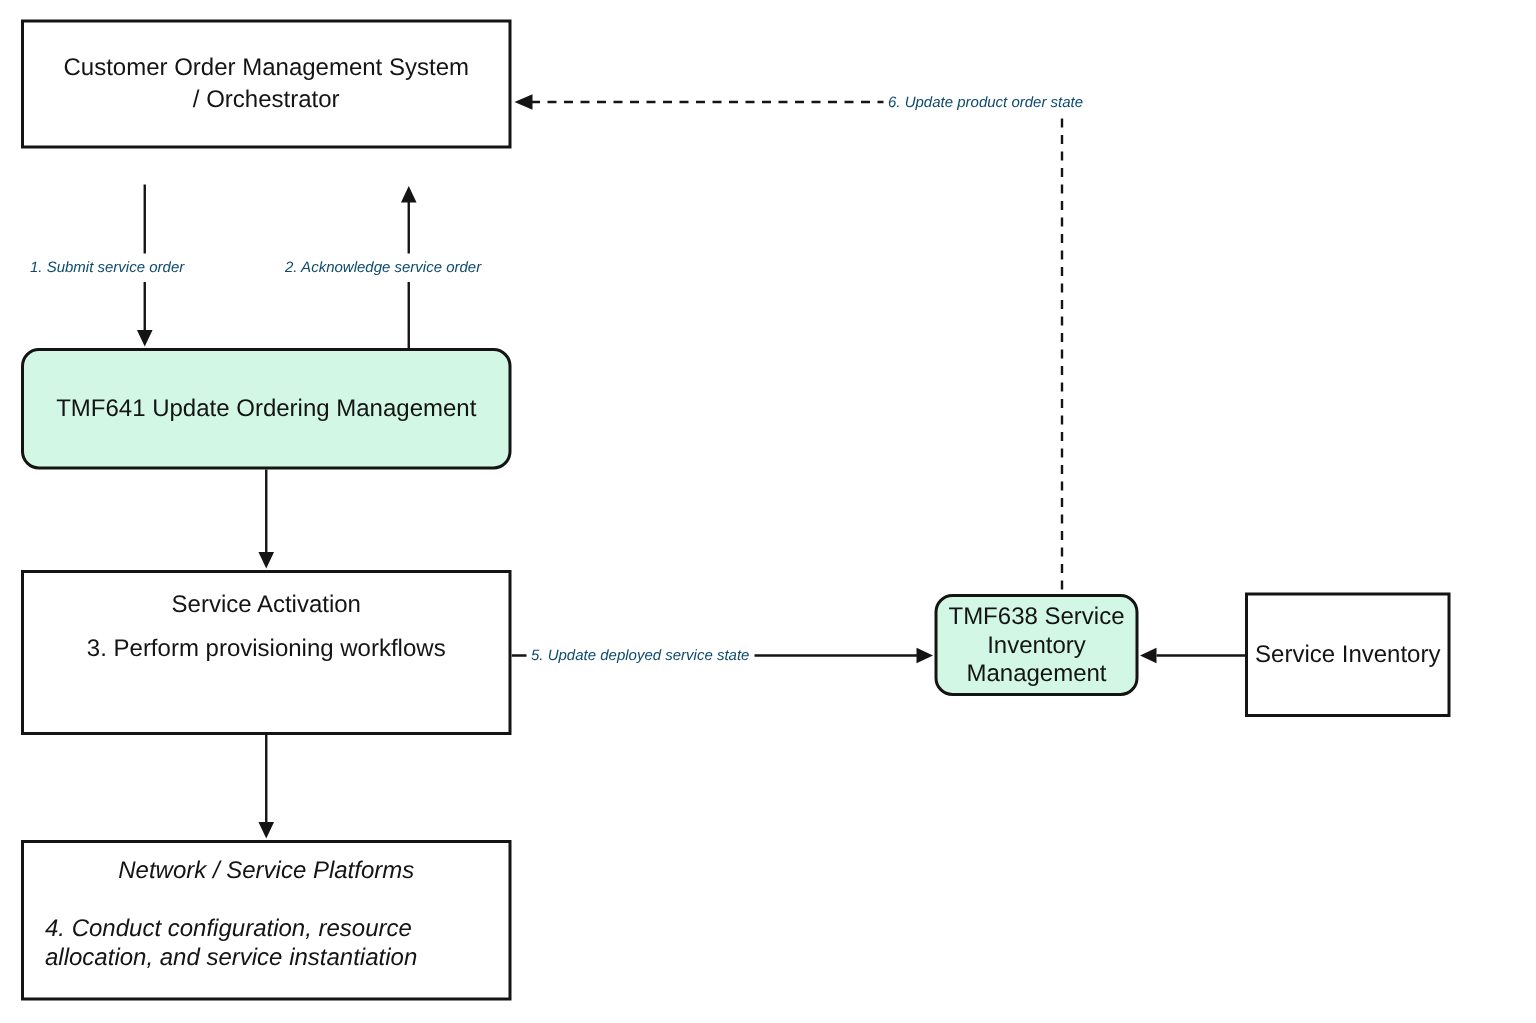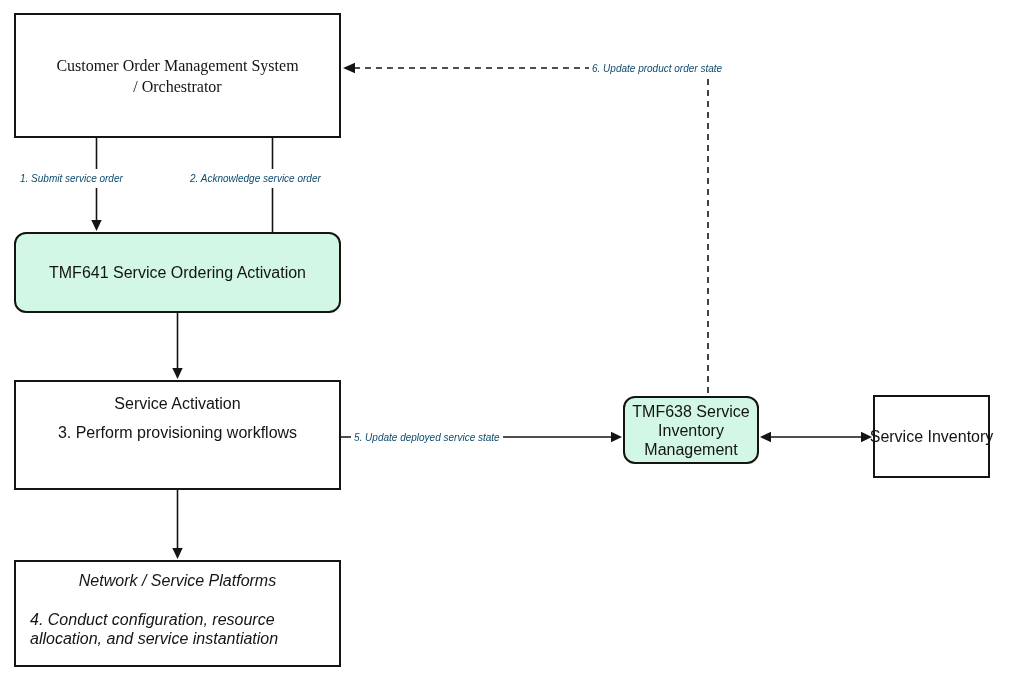--- a/index.html
+++ b/index.html
@@ -76,48 +76,48 @@
       <polygon points="872,437 861,431.8 861,442.2" fill="#141414" stroke="none"></polygon>
     </g>
 
     <g stroke="#141414" stroke-width="1.6" stroke-dasharray="6 5">
       <path d="M354 68 L708 68"></path>
       <path d="M708 68 L708 394"></path>
       <polygon points="343,68 355,62.8 355,73.2" fill="#141414" stroke="none" stroke-dasharray="none"></polygon>
     </g>
   </svg>
 
-  <div class="node flexcenter" style="left:14px; top:13px; width:327px; height:125px;font-family:Liberation Serif, serif;">
+  <div class="node flexcenter" style="left:14px; top:13px; width:327px; height:86px;">
     <div class="prelines">Customer Order Management System
 / Orchestrator</div>
   </div>
 
   <div class="node green flexcenter" style="left:14px; top:232px; width:327px; height:81px;">
-    <div>TMF641 Service Ordering Activation</div>
+    <div>TMF641 Update Ordering Management</div>
   </div>
 
   <div class="node" style="left:14px; top:380px; width:327px; height:110px; line-height:19px;">
     <div class="inner-pad" style="padding-top:12px;border-radius:26px;">
       <div class="node-title">Service Activation</div>
       <div style="margin-top:10px;">3. Perform provisioning workflows</div>
     </div>
   </div>
 
   <div class="node" style="left:14px; top:560px; width:327px; height:107px; line-height:19px;font-style:italic;">
     <div class="inner-pad" style="padding-top:9px;">
       <div class="node-title">Network / Service Platforms</div>
       <div style="margin-top:20px; text-align:left; width:280px; padding-left:14px;">4. Conduct configuration, resource allocation, and service instantiation</div>
     </div>
   </div>
 
   <div class="node green flexcenter" style="left:623px; top:396px; width:136px; height:68px; line-height:19px;">
     <div style="padding:0 4px;">TMF638 Service Inventory Management</div>
   </div>
 
-  <div class="node flexcenter" style="left:873px; top:395px; width:117px; height:83px;">
+  <div class="node flexcenter" style="left:830px; top:395px; width:137px; height:83px;">
     <div style="white-space:nowrap;">Service Inventory</div>
   </div>
 
   <div class="elabel" style="left:17px; top:169px;">1. Submit service order</div>
 
   <div class="elabel" style="left:187px; top:169px;">2. Acknowledge service order</div>
 
   <div class="elabel" style="left:351px; top:428px;">5. Update deployed service state</div>
 
   <div class="elabel" style="left:589px; top:59px;">6. Update product order state</div>

